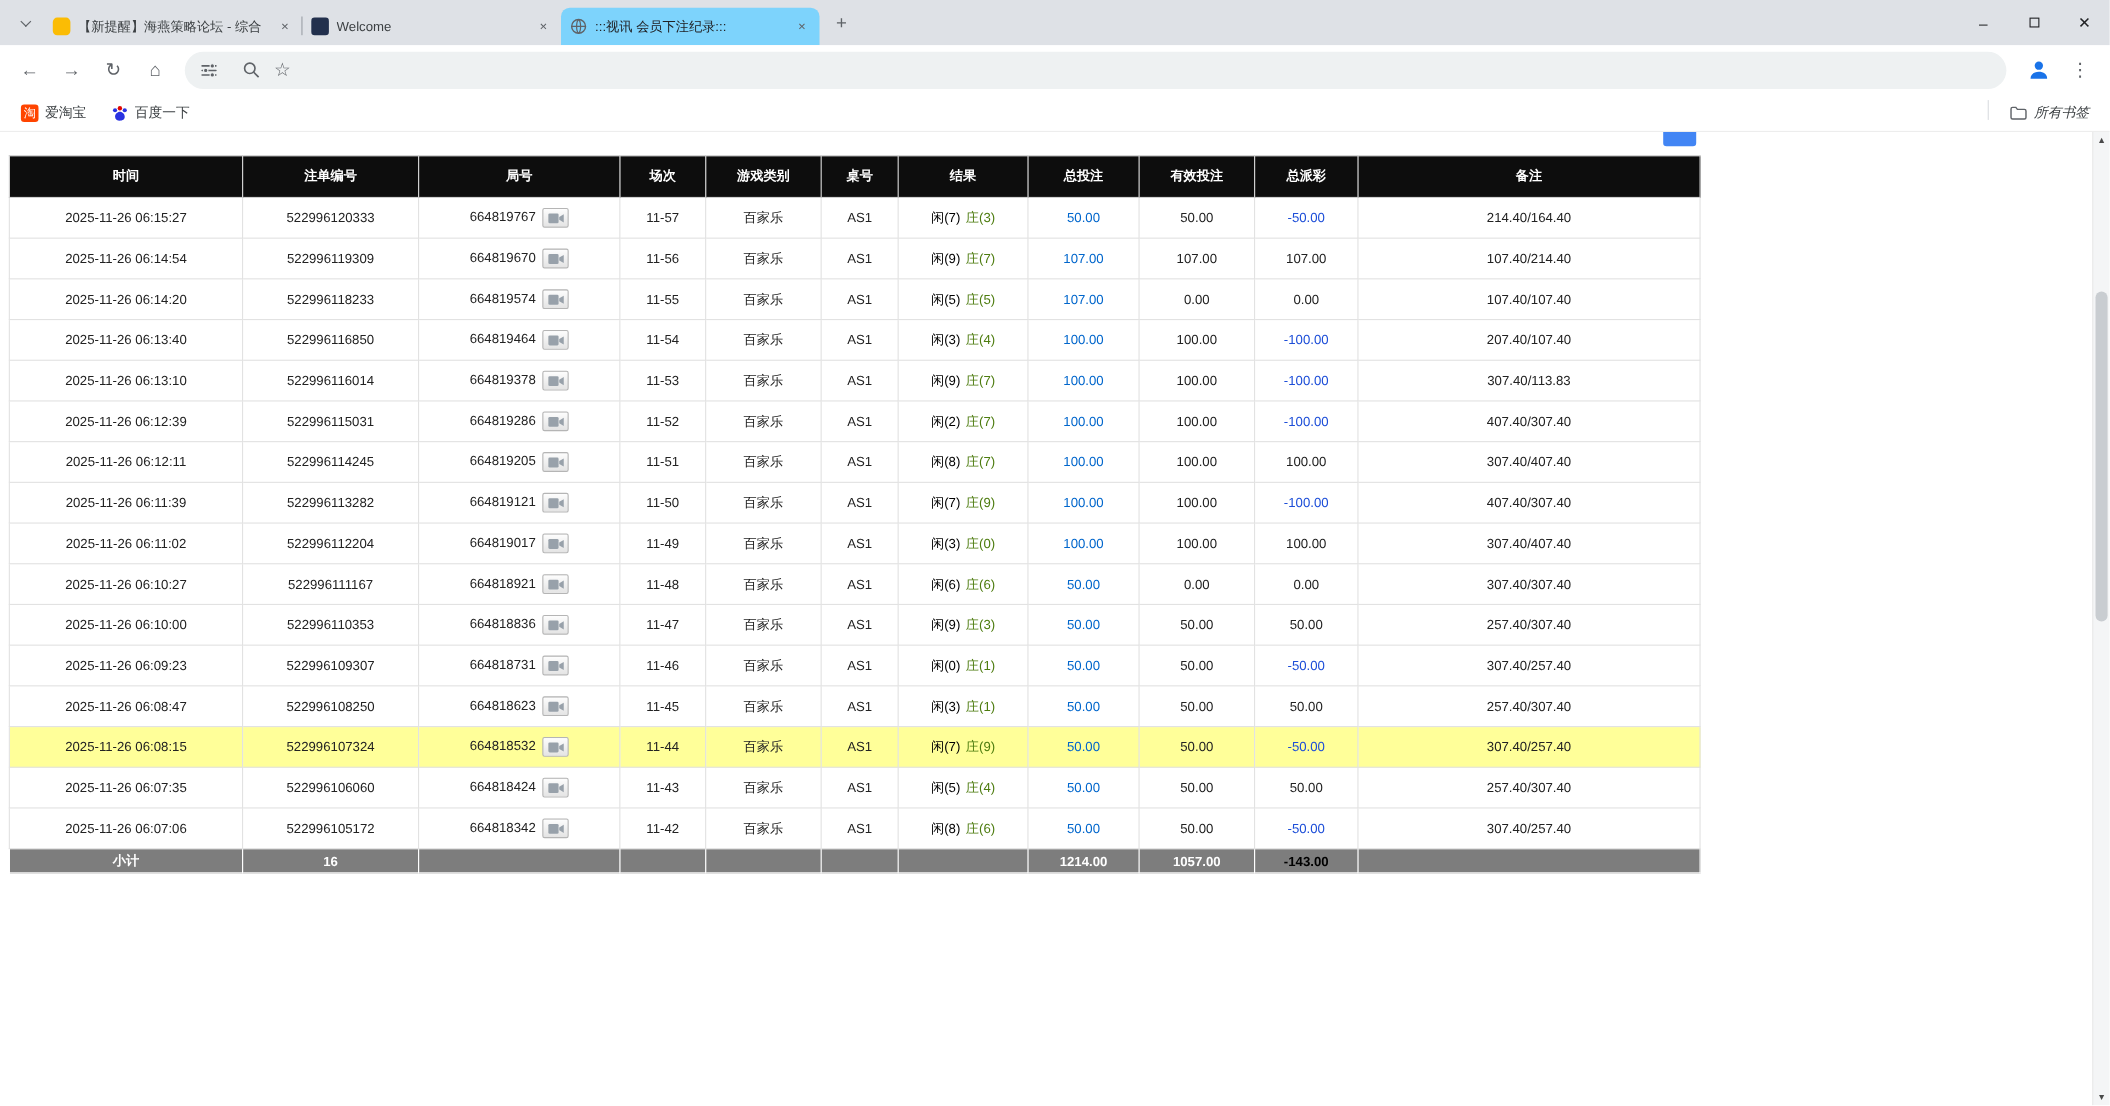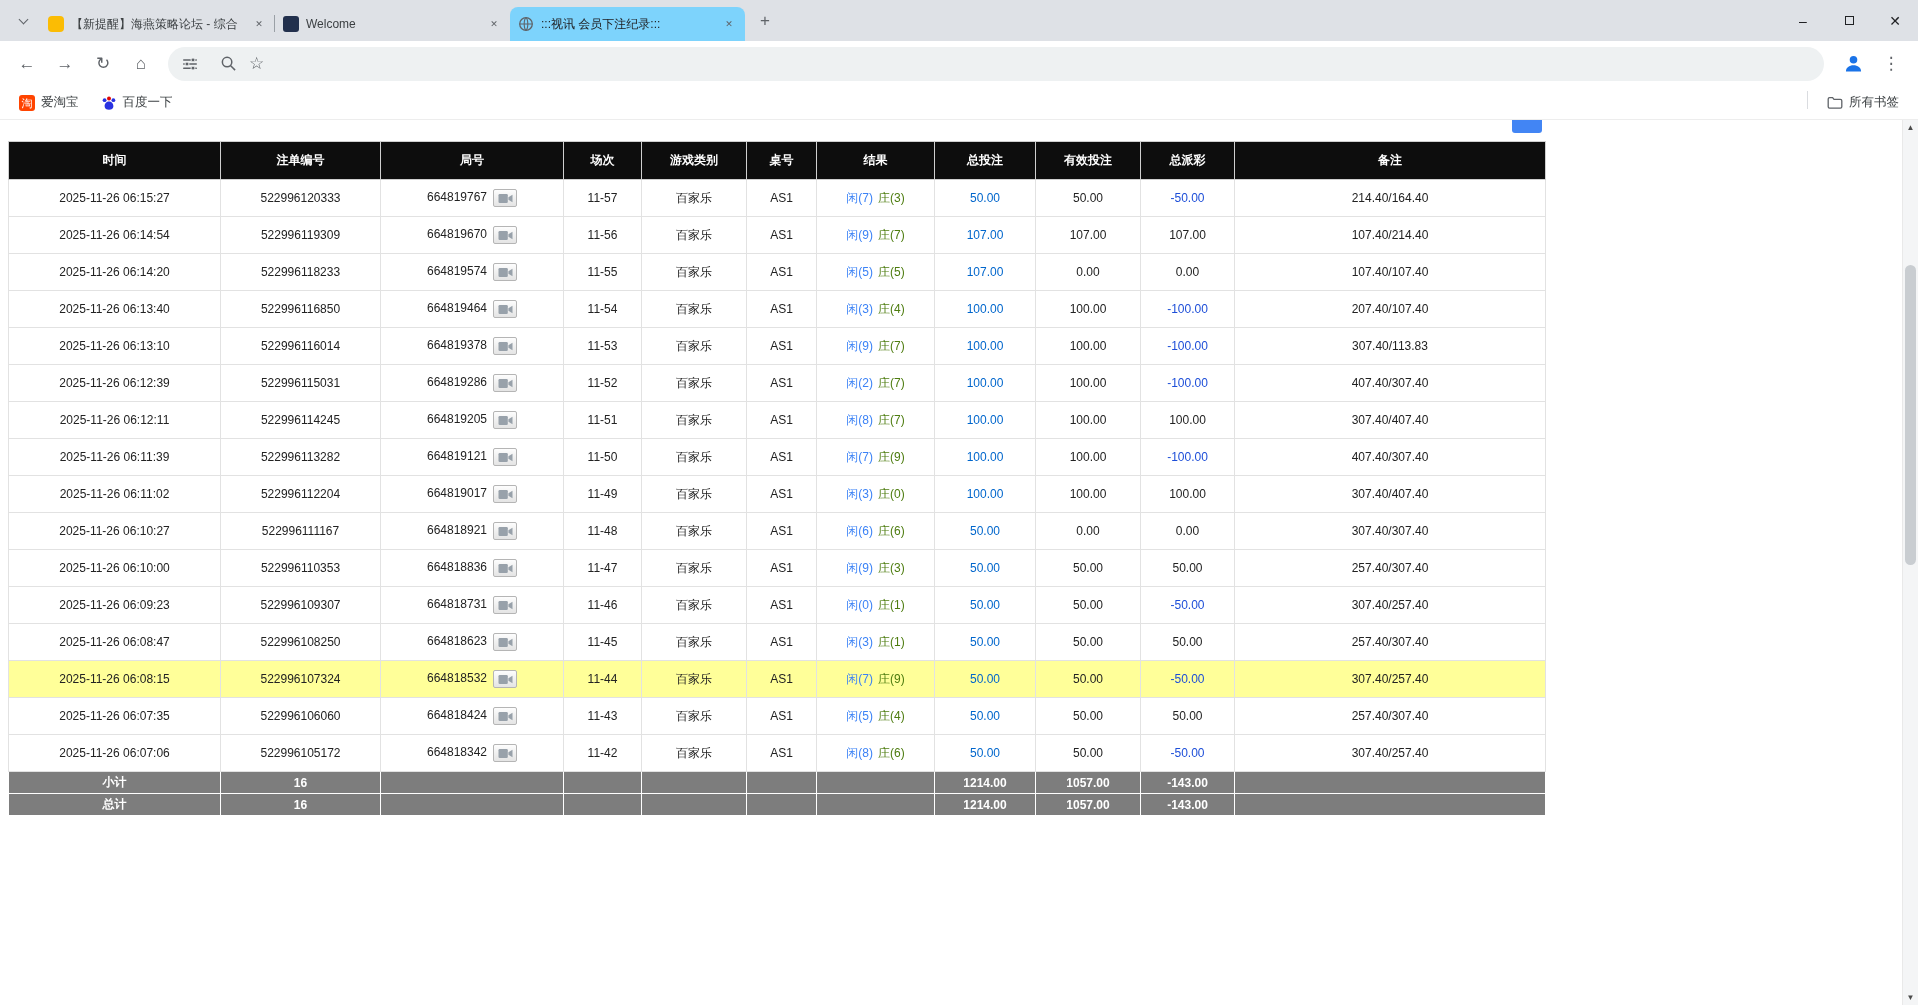--- a/index.html
+++ b/index.html
@@ -34,39 +34,39 @@
   .omni-url { flex:1; min-width:0; font-size:14px; color:#202124; white-space:nowrap; overflow:hidden; }
   .omni-icon { flex:none; margin-left:12px; display:flex; align-items:center; color:#5f6368; }
   .star-ic { font-size:17px; }
   .right-btn { flex:none; }
   .menu-ic { font-size:17px; letter-spacing:0; }
 
   
   .bookmarks { height:34px; background:#fff; display:flex; align-items:center; padding:0 12px; font-size:12.5px; color:#3c4043; border-bottom:1px solid #ededed; }
   .bm-item { display:flex; align-items:center; gap:6px; padding:3px 7px; border-radius:6px; margin-right:8px; cursor:pointer; }
   .taobao-ic { width:16px; height:16px; background:#ff4400; color:#fff; border-radius:3px; font-size:11px; line-height:16px; text-align:center; flex:none; }
-  .bm-right { margin-left:auto; display:flex; align-items:flex-start; }
+  .bm-right { margin-left:auto; display:flex; align-items:flex-start;font-style:italic; }
   .bm-sep { width:1px; height:18px; background:#dadce0; margin-right:12px; }
   .bm-folder { display:flex; align-items:center; gap:6px; padding:3px 7px; border-radius:6px; cursor:pointer; }
 
   
   .content { position:relative; height:885px; background:#fff; overflow:hidden; }
   .partial-btn { position:absolute; left:1512px; top:-4px; width:30px; height:17px; background:#4285f4; border-radius:3px; cursor:pointer; }
 
   table.bet { position:absolute; left:8px; top:21px; width:1537px; border-collapse:collapse; table-layout:fixed; font-size:12px; color:#222; }
   table.bet th { background:#0d0d0d; color:#fff; font-weight:bold; height:38px; border:1px solid #cfcfcf; padding:0 2px; font-size:12px; }
   table.bet td { height:37px; border:1px solid #e2e2e2; text-align:center; padding:0 4px; background:#fff; }
   tr.hl td { background:#ffff99; }
   .blue-val { color:#0066cc; }
   td.neg, .neg { color:#1d4ed8; }
-  .res-player { color:#3b82f6; margin-right:5px; }
+  .res-player { color:#000000; margin-right:5px; }
   .res-banker { color:#4d7c0f;text-align:center; }
   .cam-btn { display:inline-flex; align-items:center; justify-content:center; width:24px; height:18px; margin-left:6px; vertical-align:middle; border:1px solid #b5b5b5; border-radius:2px; background:linear-gradient(#fdfdfd,#e4e4e4); cursor:pointer; padding:0; }
   table.bet tfoot td { height:22px; background:#7d7d7d; color:#fff; font-weight:bold; border:1px solid #fff; }
-  table.bet tfoot td.neg { color:#ffffff;margin-top:16px; }
+  table.bet tfoot td.neg { color:#000000;margin-top:16px; }
 
   
   .scrollbar { position:absolute; right:0; top:0; width:16px; height:885px; background:#f4f5f6; border-left:1px solid #e9e9e9; }
   .sb-arrow { position:absolute; left:0; width:15px; text-align:center; font-size:8px; color:#4a4a4a; cursor:pointer; }
   .sb-up { top:3px; }
   .sb-down { bottom:3px; }
   .sb-thumb { position:absolute; left:2px; top:145px; width:11px; height:300px; background:#c9cdd1; border-radius:6px; cursor:grab; }
 </style>
 </head>
 <body>
@@ -537,33 +537,20 @@
         <td></td>
           <td></td>
           <td></td>
         <td></td>
           <td></td>
         <td>1214.00</td>
         <td>1057.00</td>
         <td class="neg">-143.00</td>
         <td></td>
       </tr>
-      <tr>
-        <td>总计</td>
-        <td>16</td>
-        <td></td>
-          <td></td>
-          <td></td>
-        <td></td>
-          <td></td>
-        <td>1214.00</td>
-        <td>1057.00</td>
-        <td class="neg">-143.00</td>
-        <td></td>
-      </tr>
     </tfoot>
   </table>
 
   <div class="scrollbar">
     <div class="sb-arrow sb-up">▲</div>
     <div class="sb-thumb"></div>
     <div class="sb-arrow sb-down">▼</div>
   </div>
 </div>
 

